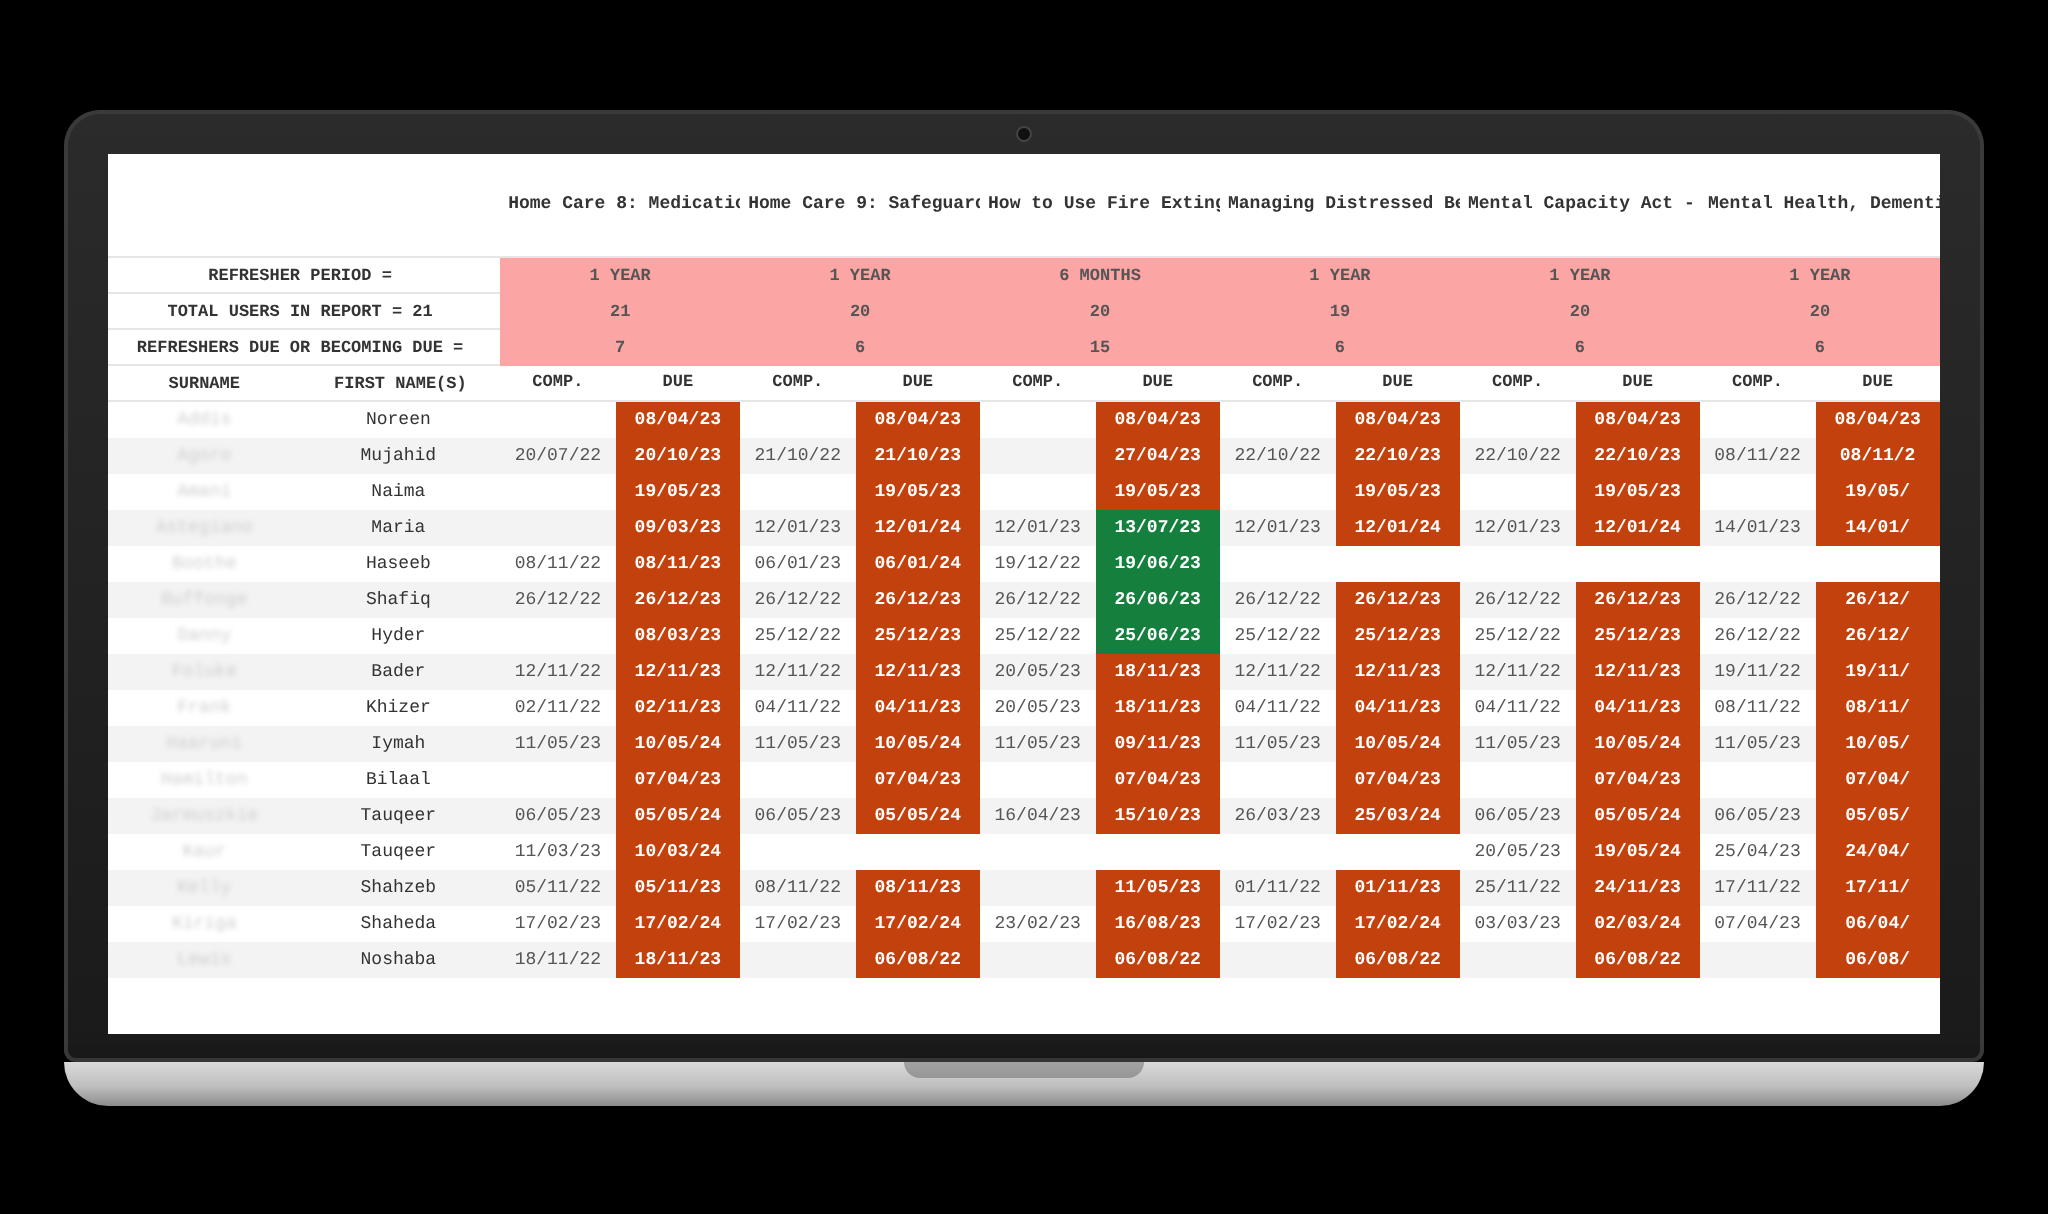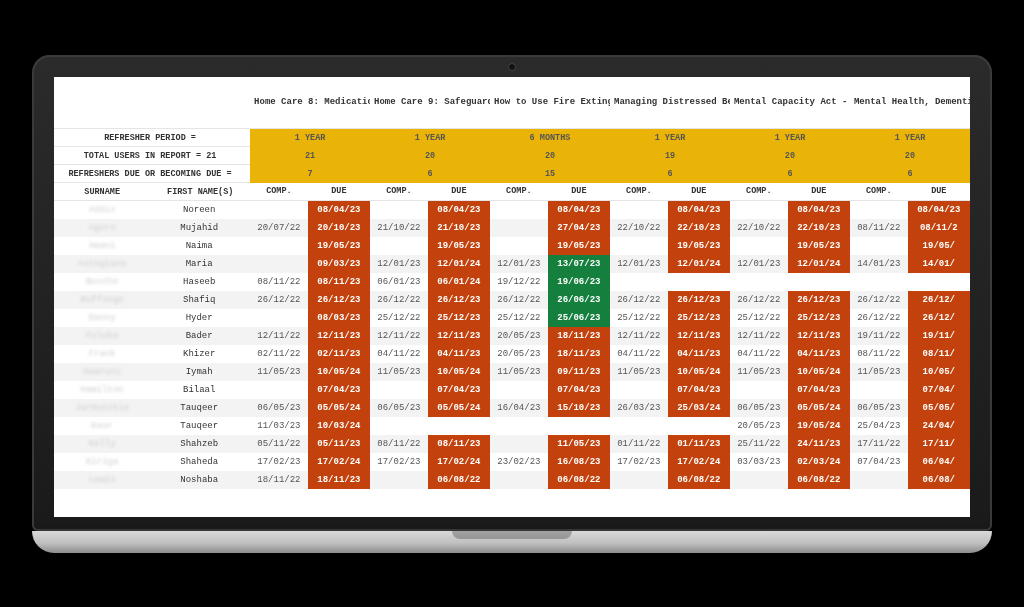--- a/index.html
+++ b/index.html
@@ -8,21 +8,21 @@
   .screen-bezel{background:linear-gradient(#2b2b2b,#1a1a1a);border-radius:18px 18px 6px 6px;padding:18px 22px 14px 22px;box-shadow:0 0 0 2px #3a3a3a inset,0 8px 30px rgba(0,0,0,.6);}
   .camera{width:6px;height:6px;border-radius:50%;background:#111;border:1px solid #444;margin:-10px auto 6px auto;}
   .screen{background:#fff;width:100%;height:440px;overflow:hidden;position:relative;font-size:10px;color:#333;font-family:Liberation Mono, monospace;}
   .base{height:22px;background:linear-gradient(#d9d9d9,#bfbfbf 55%,#8c8c8c);border-radius:0 0 28px 28px;box-shadow:0 6px 12px rgba(0,0,0,.6);position:relative;}
   .base:before{content:"";position:absolute;top:0;left:50%;transform:translateX(-50%);width:120px;height:8px;background:rgba(0,0,0,.25);border-radius:0 0 8px 8px;}
 
   .table{width:100%;border-collapse:collapse;table-layout:fixed;}
   .table th,.table td{padding:3px 4px;text-align:center;font-size:9px;vertical-align:middle;height:18px;box-sizing:border-box;}
   .table thead th{font-weight:700;color:#333;background:#fff;border-bottom:1px solid #e5e5e5;}
   .course-head{height:52px;line-height:1.15;font-size:9px;}
-  .meta-row th,.meta-row td{background:#eab308;font-weight:700;color:#555;font-size:8.5px;height:18px;}
+  .meta-row th,.meta-row td{background:#fca5a5;font-weight:700;color:#555;font-size:8.5px;height:18px;}
   .meta-label{text-align:right;padding-right:8px!important;}
   .user-head th{background:#e5e5e5;color:#555;font-weight:700;font-size:8.5px;margin-top:33px;}
   .surname-cell{color:#cfcfcf;filter:blur(1.4px);text-align:left;padding-left:8px!important;}
   .first-cell{text-align:left;padding-left:6px!important;}
   .row-alt{background:#f3f3f3;}
   .due-red{background:#c2410c;color:#fff;font-weight:600;}
   .due-green{background:#c2410c;color:#fff;font-weight:600;}
   .due-orange{background:#15803d;color:#fff;font-weight:600;}
   .comp-cell{color:#555;}
   .left-col{text-align:left;padding-left:8px!important;}

